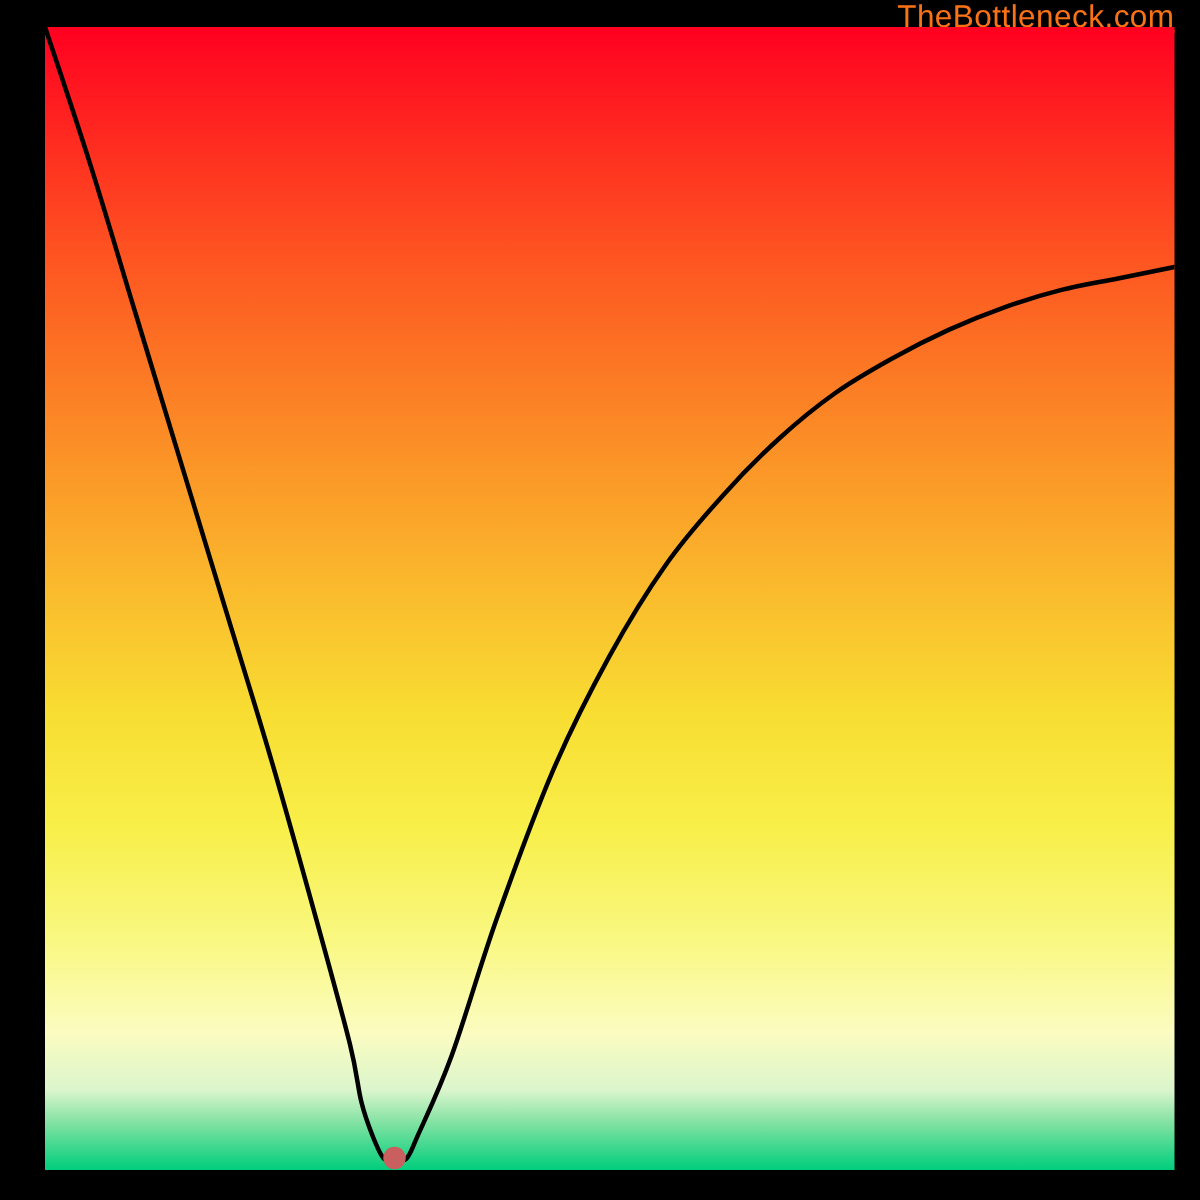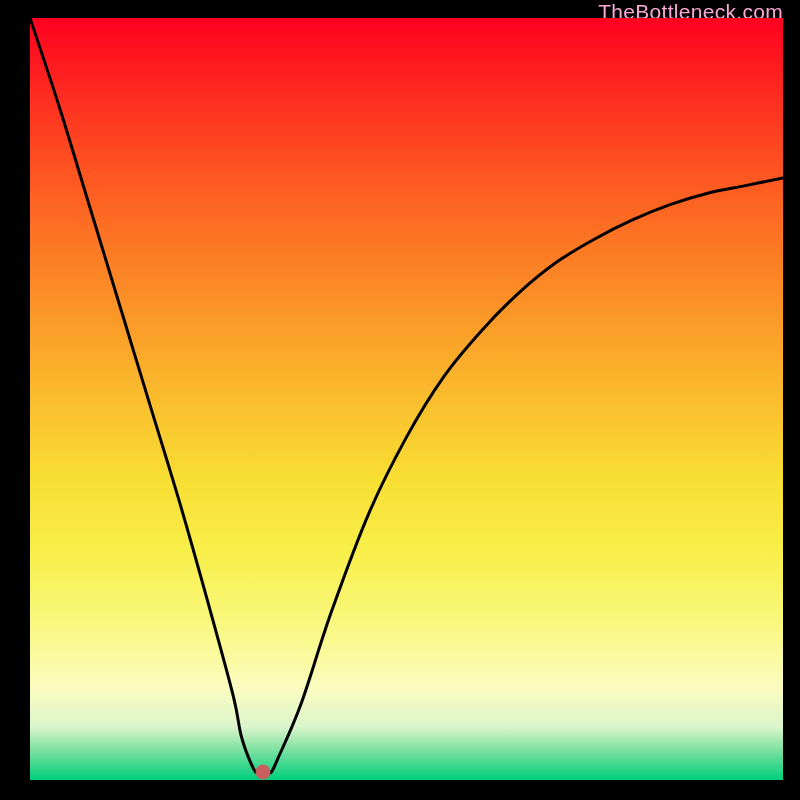--- a/index.html
+++ b/index.html
@@ -36,21 +36,21 @@
       #FBFCC0 88%,
       #DBF5CC 93%,
       #7EE1A1 96%,
       #00CE7C 100%
     );
   }
   .attribution {
     position: absolute;
     top: 0px;
     right: 17px;
-    color: #f9a8d4;
+    color: #f97316;
     font-size: 21px;
     font-weight: 500;
     letter-spacing: 0.3px;
     text-decoration: underline;
   }
   svg.curve {
     position: absolute;
     left: 0;
     top: 0;
     width: 753px;

